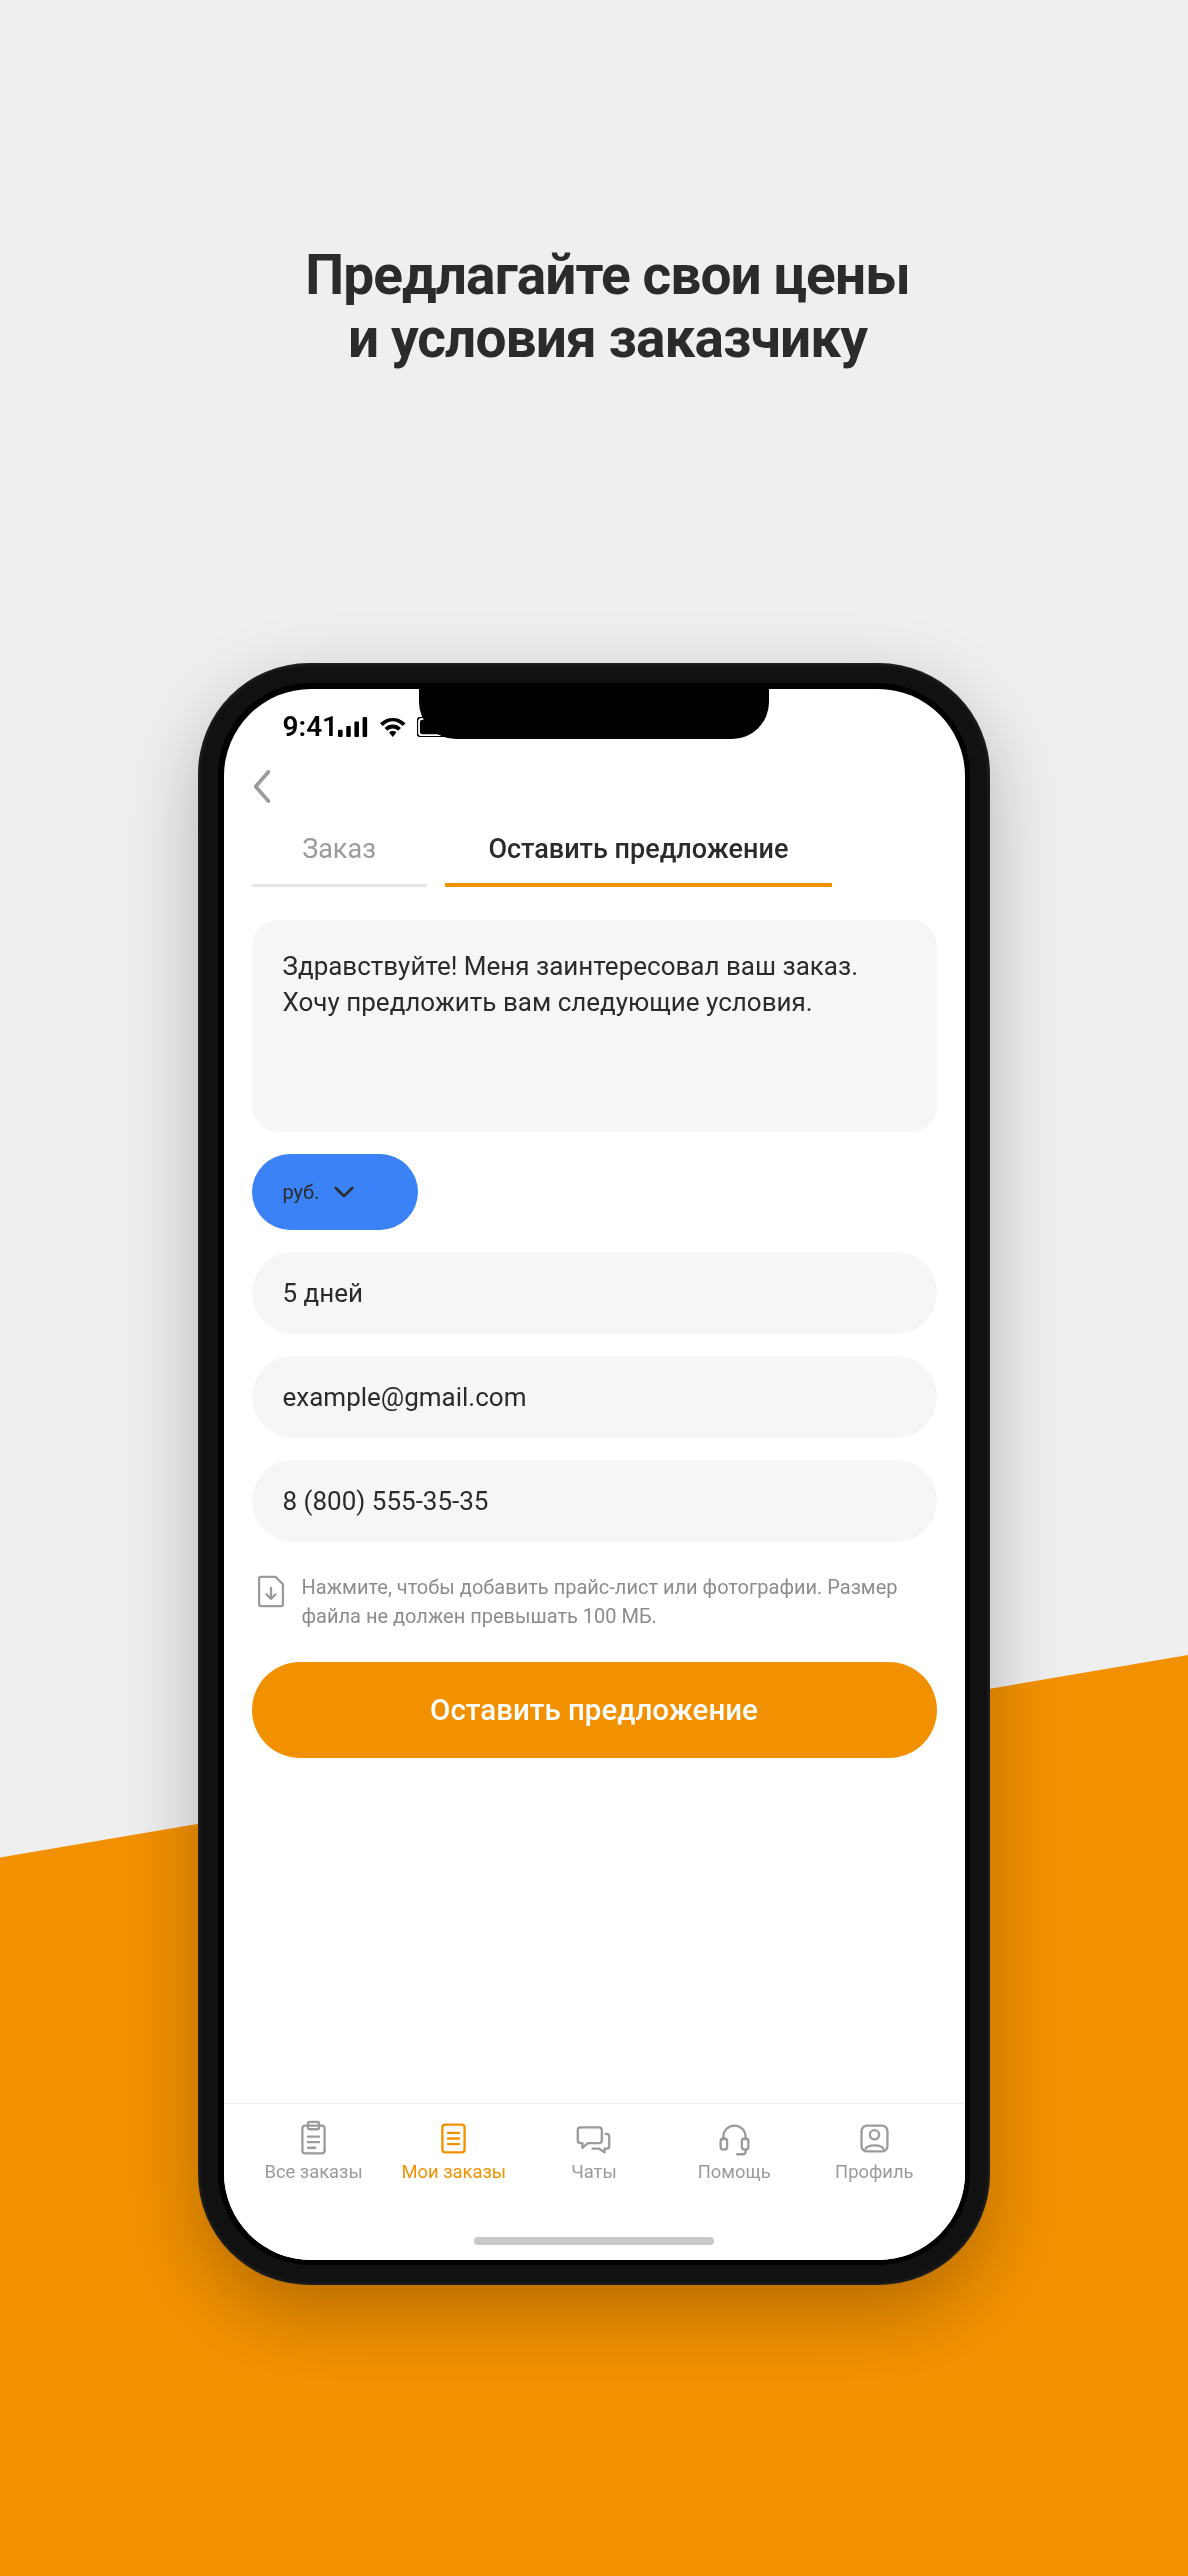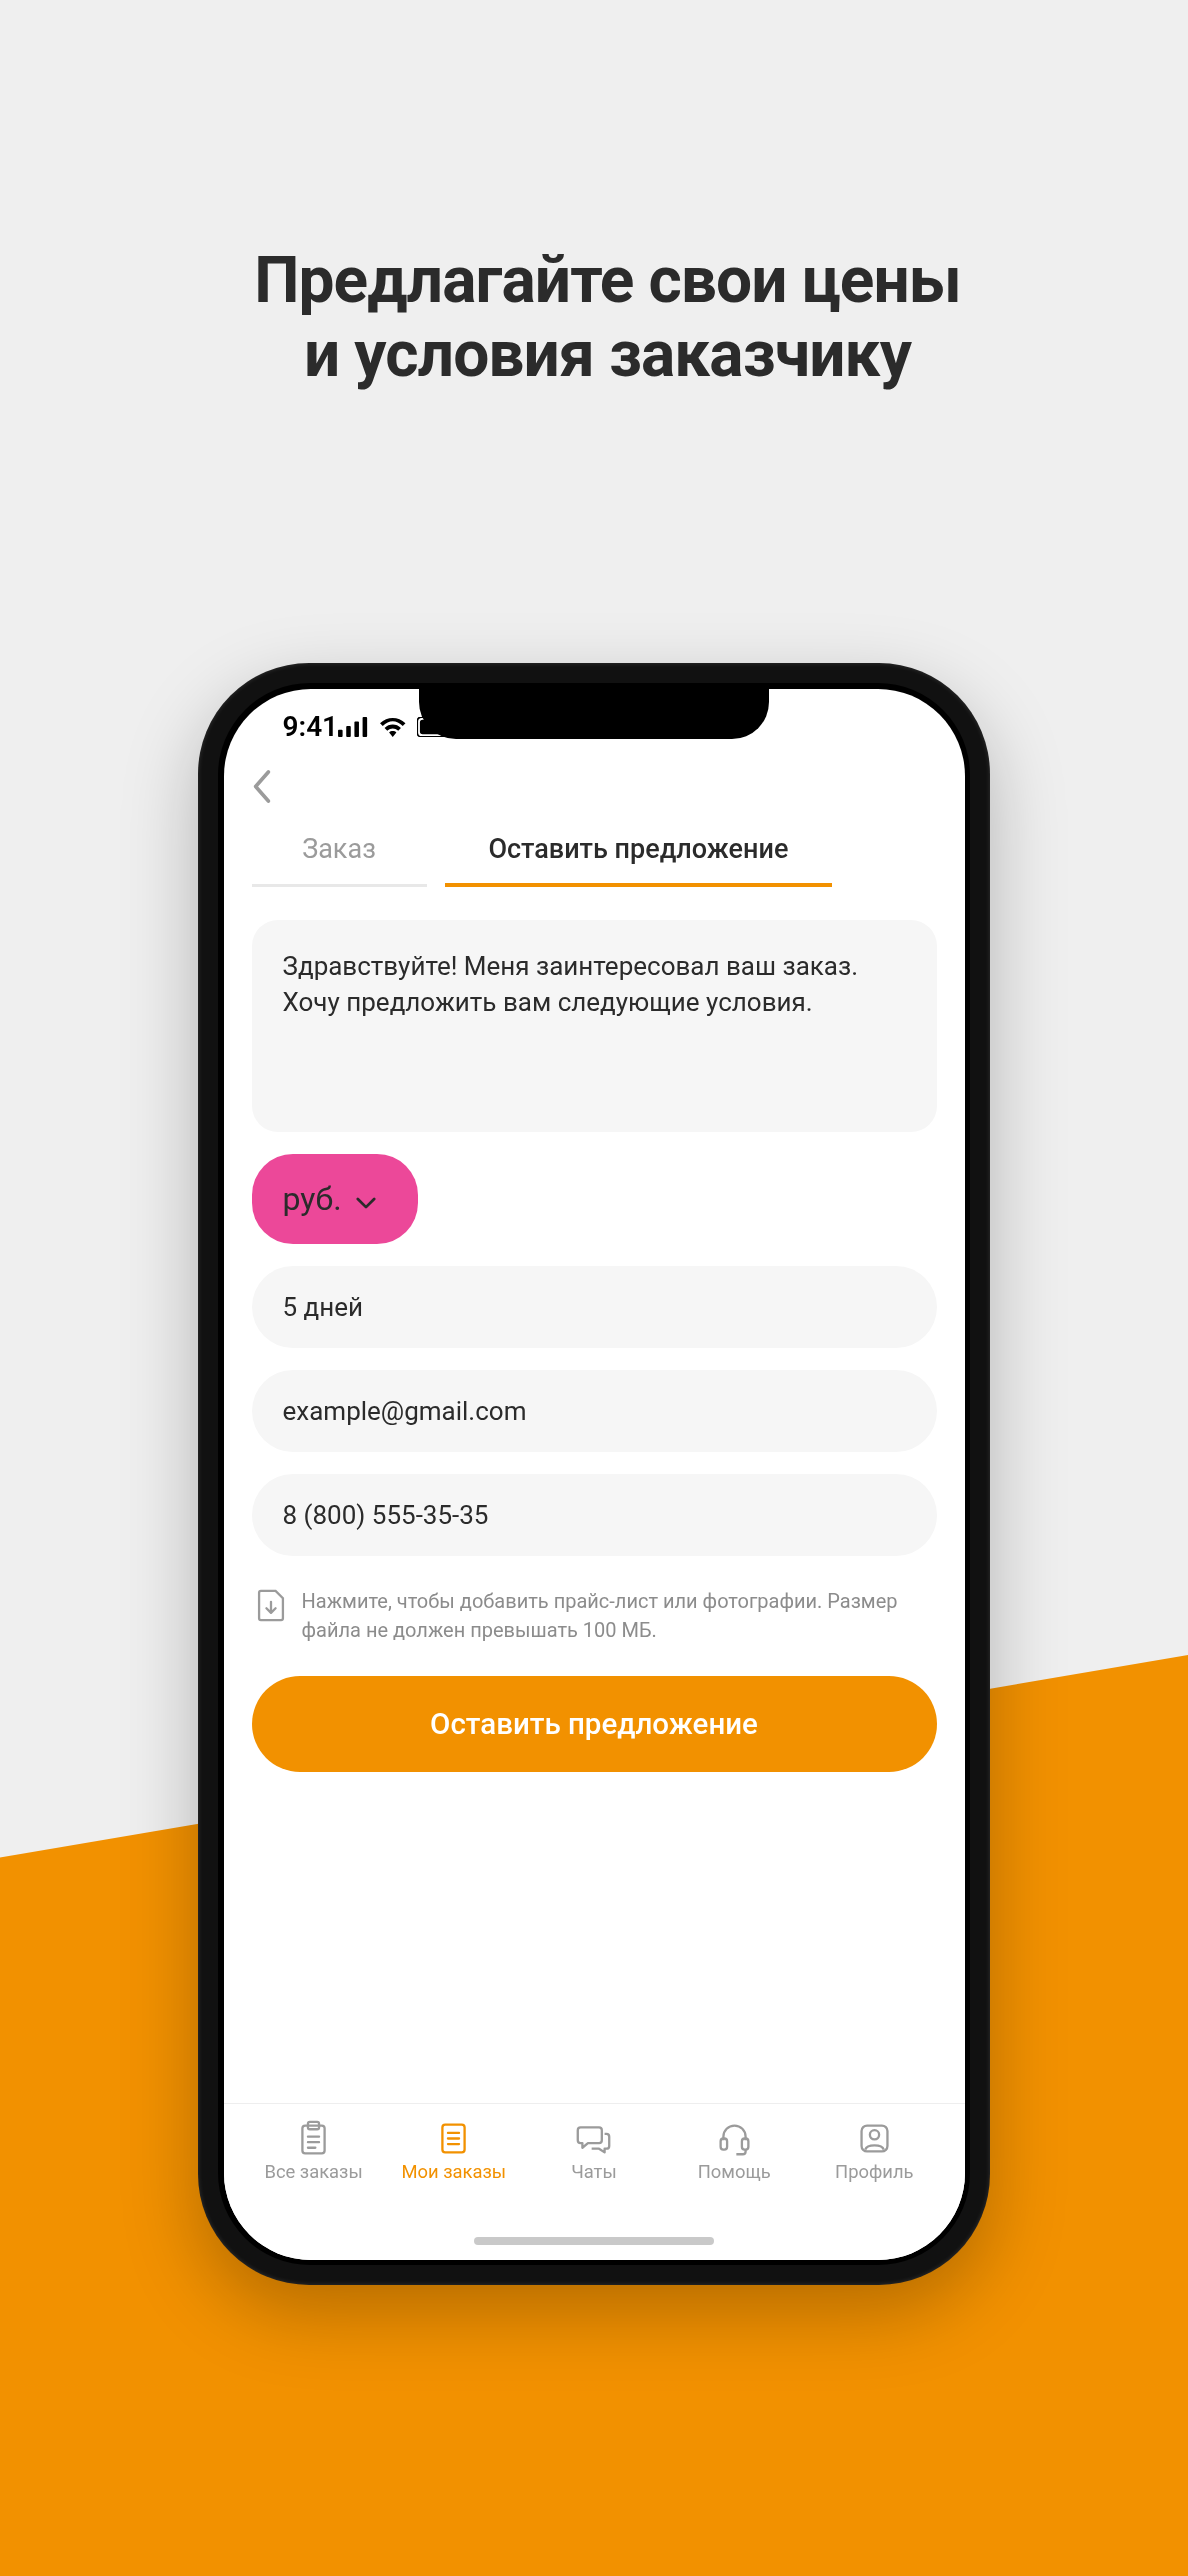--- a/index.html
+++ b/index.html
@@ -15,21 +15,21 @@
     bottom: 0; left: 0; right: 0;
     height: 921px;
     background: #f29100;
     clip-path: polygon(0 22%, 100% 0, 100% 100%, 0 100%);
   }
   .headline {
     position: absolute;
     top: 244px;
     left: 0; right: 0;
     text-align: center;
-    font-size: 64px;
+    font-size: 55px;
     font-weight: 700;
     line-height: 1.15;
     color: #2b2b2b;
     letter-spacing: -0.9px;
     margin-left: 27px;
   }
   .phone {
     position: absolute;
     top: 663px;
     left: 50%;
@@ -117,24 +117,24 @@
   .row { display: flex; gap: 16.6px; margin-top: 22px; }
   .field {
     background: #f6f6f6;
     border-radius: 41px;
     padding: 26px 31px;
     font-size: 26px;
     color: #2b2b2b;
     flex: 1;
   }
   .currency-select {
-    background: #ec4899;
+    background: #3b82f6;
     border-radius: 41px;
     padding: 26px 24px 26px 31px;
-    font-size: 32px;
+    font-size: 20px;
     color: #2b2b2b;
     display: flex;
     align-items: center;
     gap: 14.7px;
     width: 166px;
   }
   .single { margin-top: 22px; }
 
   .upload-hint {
     display: flex;

